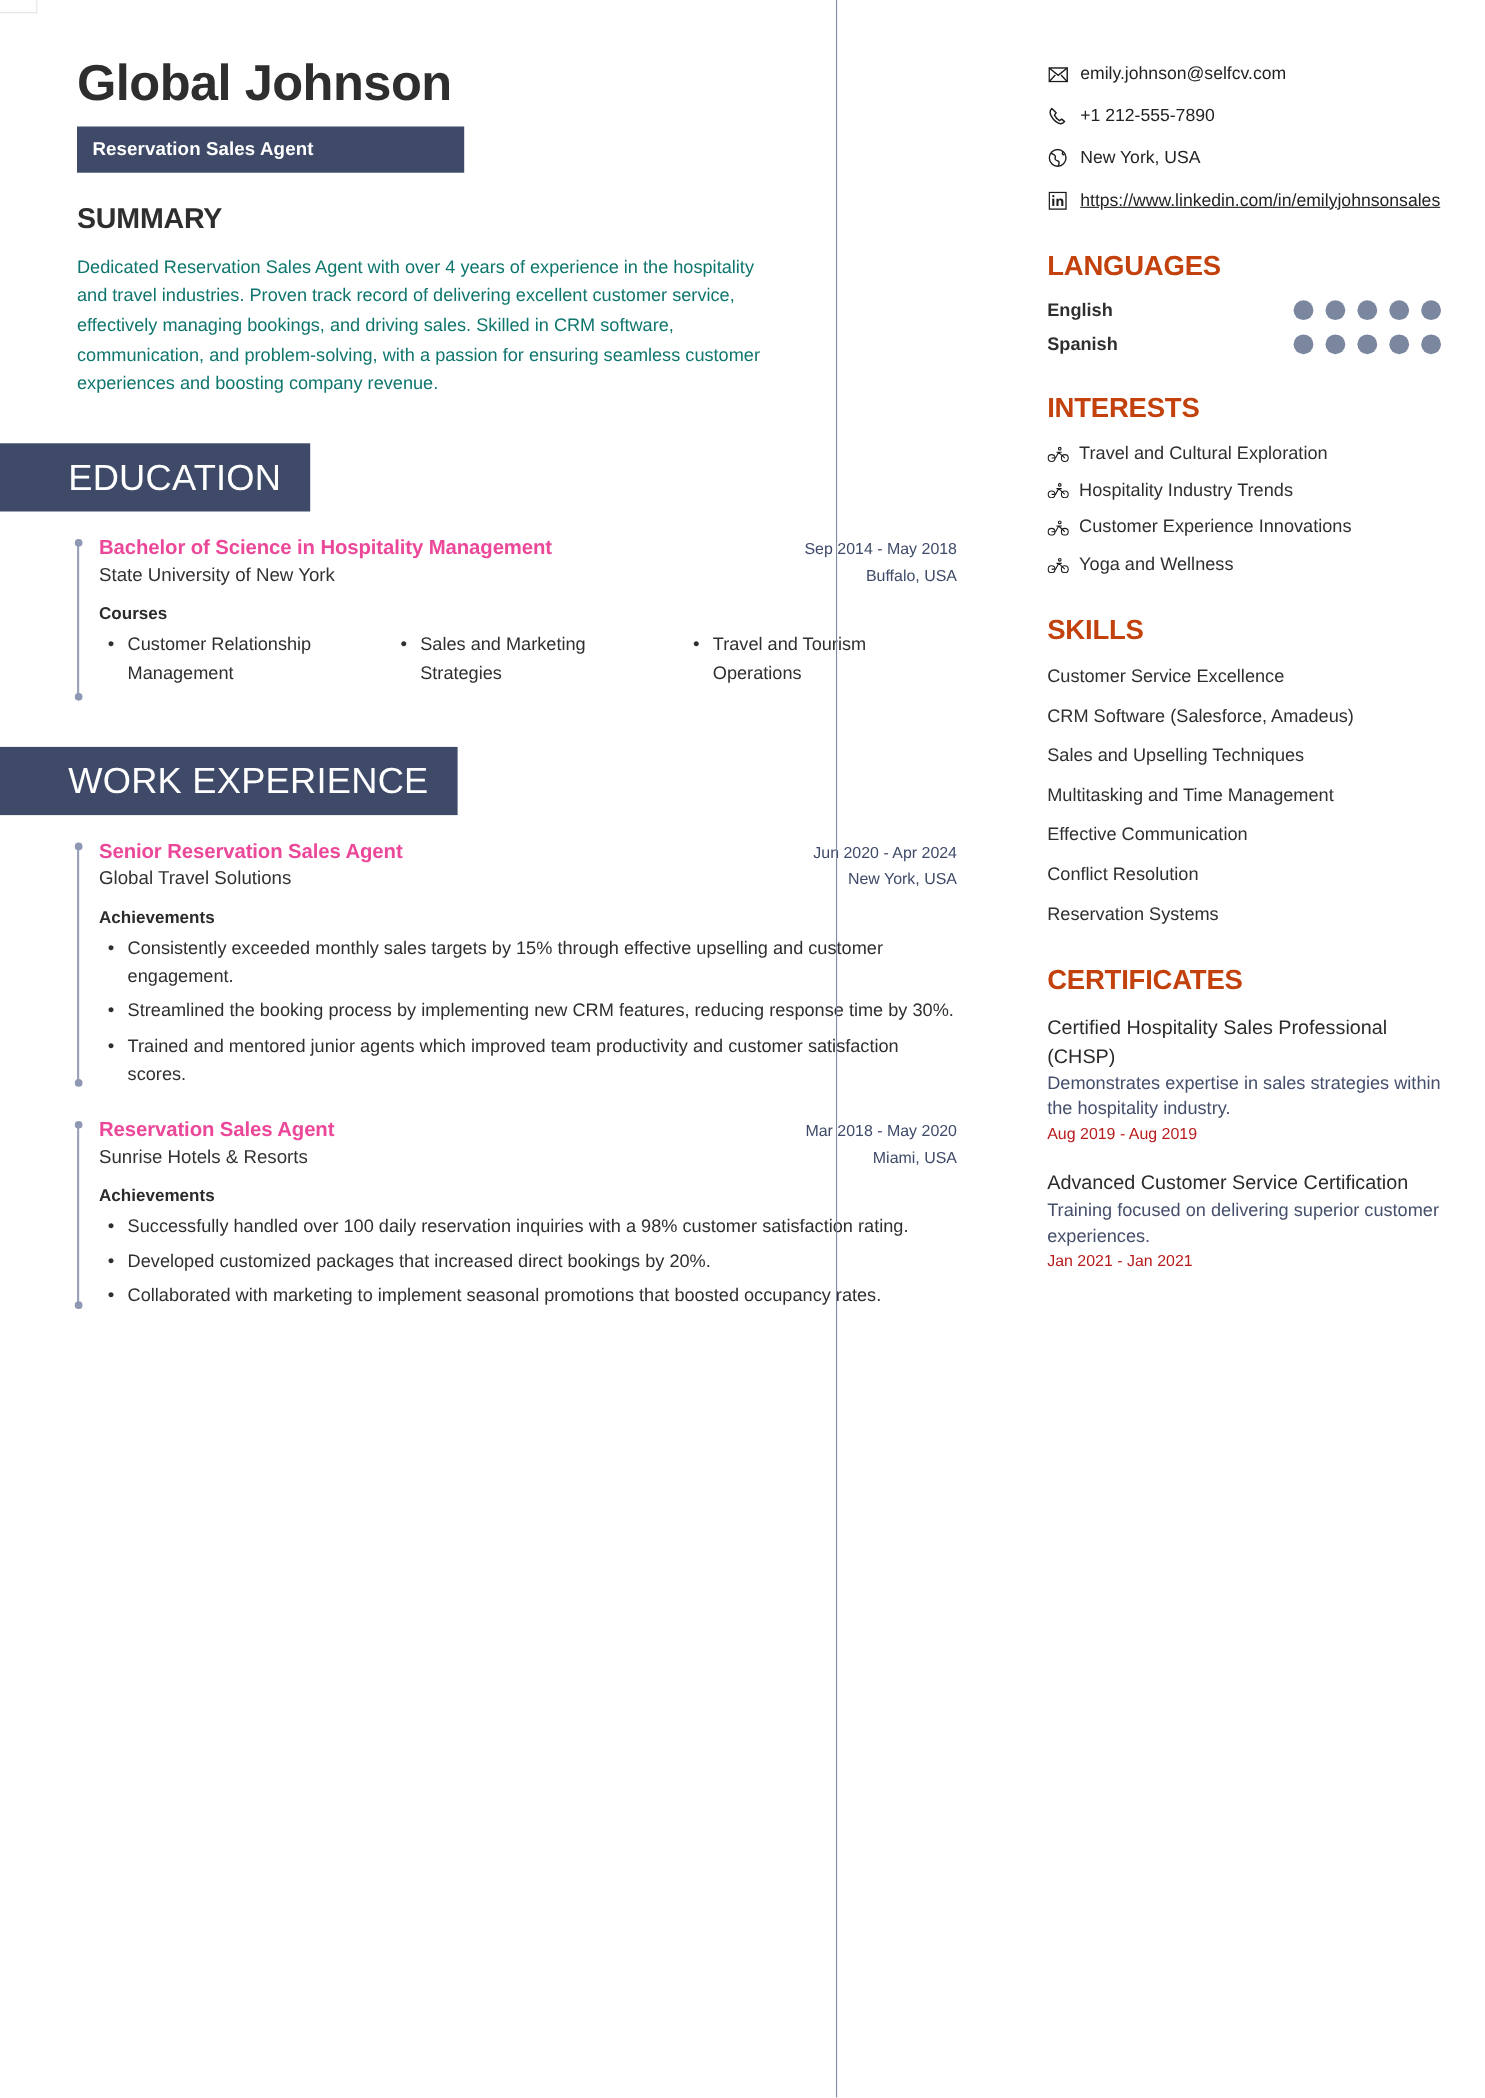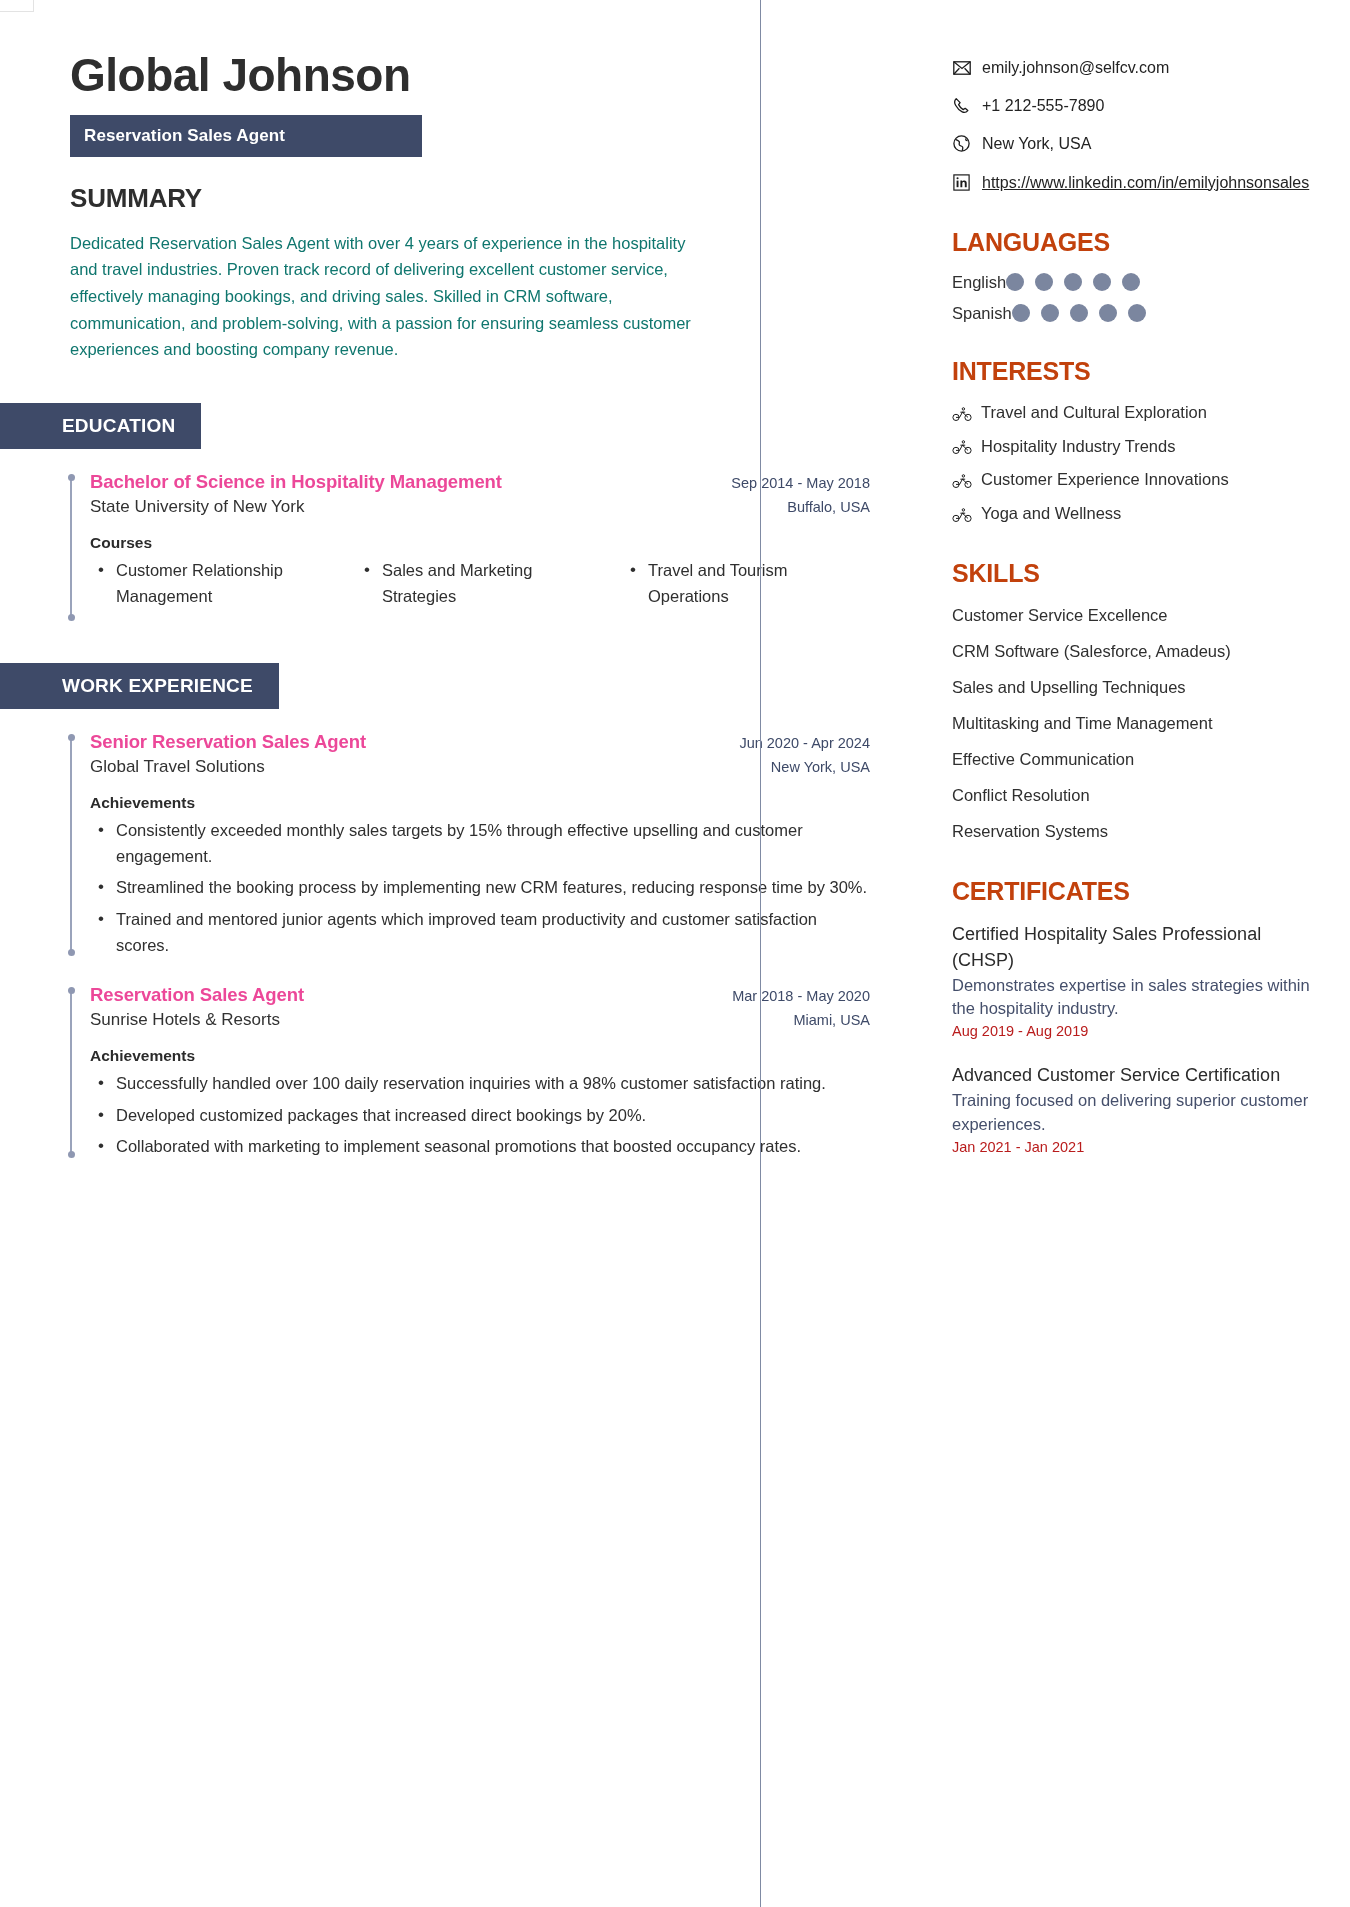--- a/index.html
+++ b/index.html
@@ -60,22 +60,22 @@
     color: #0f766e;
     max-width: 640px;
   }
 
   
   .banner {
     position: relative;
     margin-left: -70px;
     background: #3e4a68;
     color: #fff;
-    font-size: 19px;
-    font-weight: 700;
+    font-size: 33px;
+    font-weight: 400;
     letter-spacing: 0.2px;
     padding: 12px 26px 12px 62px;
     display: inline-block;
   }
   .banner-wrap { margin-top: 40px; margin-bottom: 22px; }
 
   
   .entry {
     position: relative;
     padding-left: 20px;
@@ -209,22 +209,23 @@
     font-weight: 700;
     color: #c2410c;
     letter-spacing: -0.2px;
     margin-top: 34px;
     margin-bottom: 16px;
   }
 
   .lang-row {
     display: flex;
     align-items: center;
-    justify-content: flex-start;
+    justify-content: space-between;
     margin-bottom: 12px;
+    font-weight: bold;
   }
   .lang-name { font-size: 16.5px; color: #2f2f2f; }
   .dots { display: flex; gap: 11px; }
   .dot {
     width: 18px; height: 18px;
     border-radius: 50%;
     background: #7b869f;
   }
 
   .interest-item {

